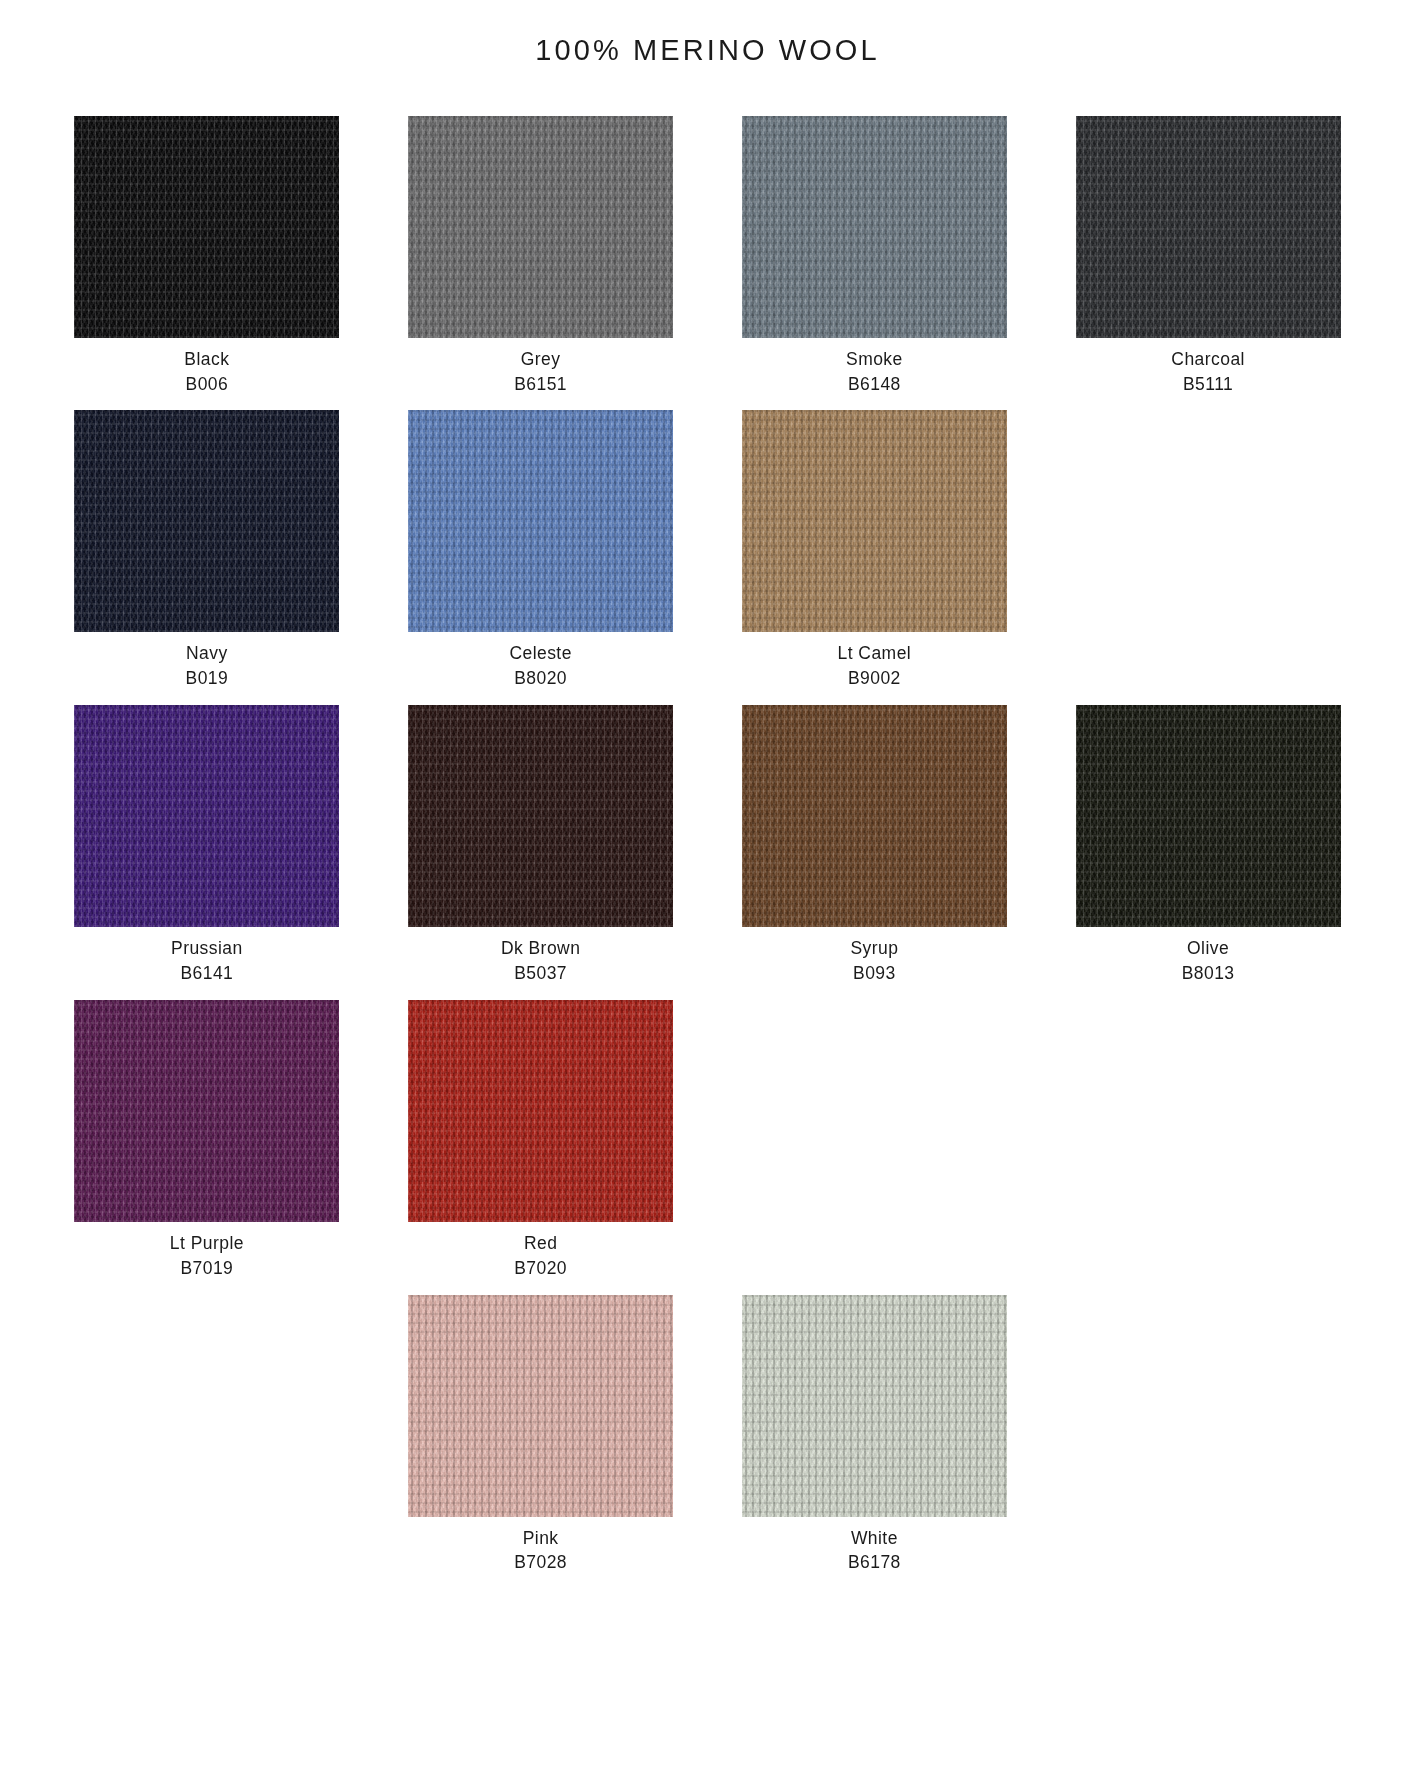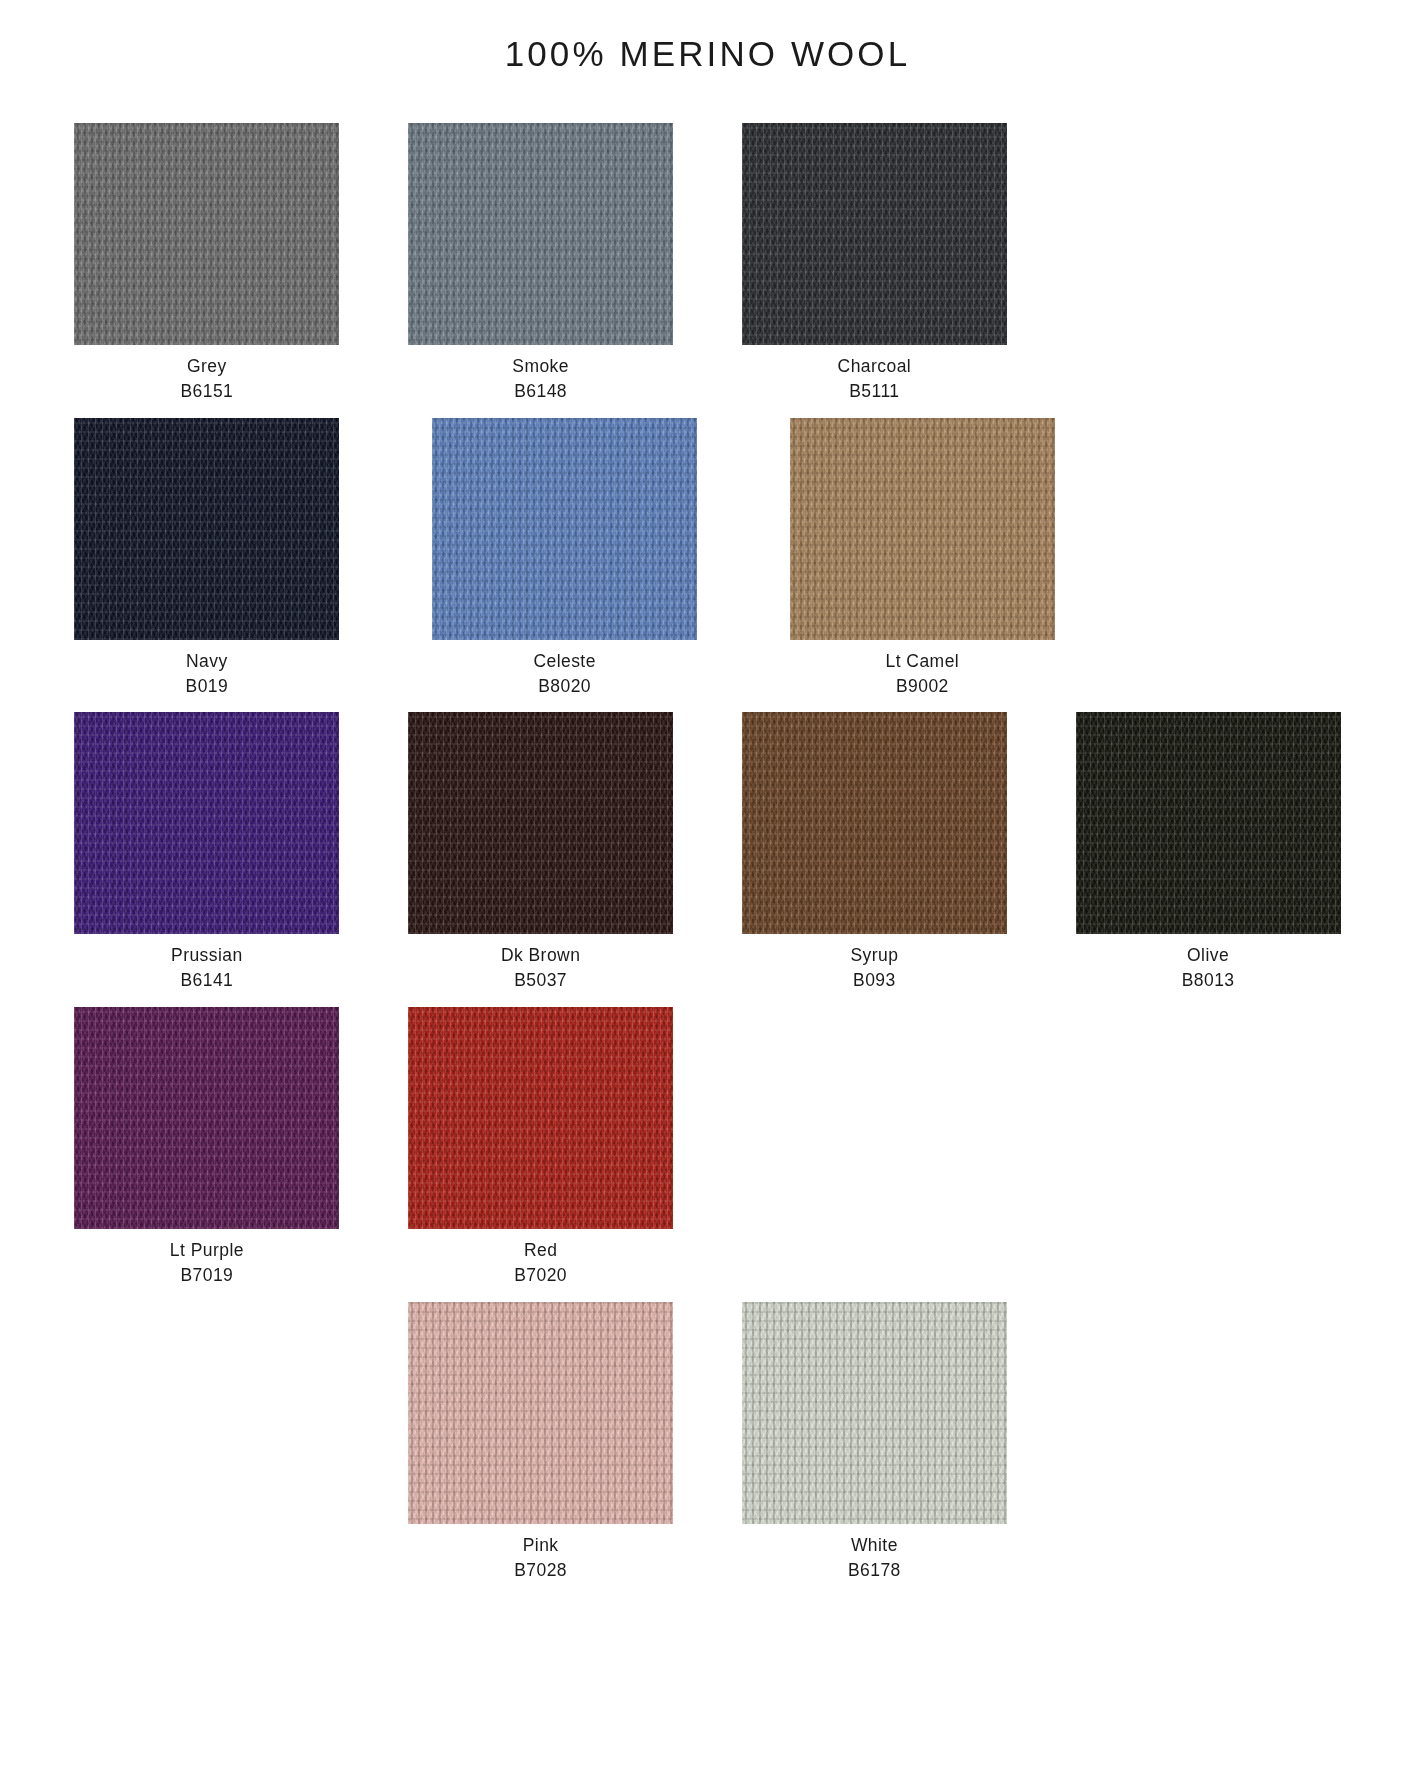--- a/index.html
+++ b/index.html
@@ -12,21 +12,21 @@
   }
   .page {
     position: relative;
     width: 1415px;
     height: 1765px;
     background: #ffffff;
     overflow: hidden;
   }
   .chart-title {
     text-align: center;
-    font-size: 35px;
+    font-size: 29px;
     font-weight: 400;
     letter-spacing: 3.1px;
     color: #1b1b1b;
     padding-top: 33px;
     padding-bottom: 0;
     line-height: 1.2;
   }
   .grid {
     position: relative;
     margin-top: 48px;
@@ -106,38 +106,47 @@
     line-height: 1.42;
   }
   .caption .name,
   .caption .code {
     display: block;
     font-size: 17.5px;
     font-weight: 400;
     letter-spacing: 0.45px;
     color: #1b1b1b;
   }
-  .row-2 { margin-top: 14px; gap: 24px; }
+  .row-2 { margin-top: 14px; }
   .row-3 { margin-top: 14px; }
   .row-4 { margin-top: 14px; align-items: flex-end; }
   .row-5 { margin-top: 14px; }
   .offset-down .caption { margin-top: 17px; }
 </style>
 </head>
 <body>
 
 <div class="page">
 
   <h1 class="chart-title">100% MERINO WOOL</h1>
 
   <div class="grid">
 
   <div class="row row-1">
         <div class="cell">
           <div class="swatch-wrap">
+            <div class="swatch" style="background-color: rgb(11, 11, 12);"></div>
+          </div>
+          <div class="caption">
+            <span class="name">Black</span>
+            <span class="code">B006</span>
+          </div>
+        </div>
+        <div class="cell">
+          <div class="swatch-wrap">
             <div class="swatch" style="background-color: rgb(111, 111, 112);"></div>
           </div>
           <div class="caption">
             <span class="name">Grey</span>
             <span class="code">B6151</span>
           </div>
         </div>
         <div class="cell">
           <div class="swatch-wrap">
             <div class="swatch" style="background-color: rgb(111, 124, 134);"></div>

